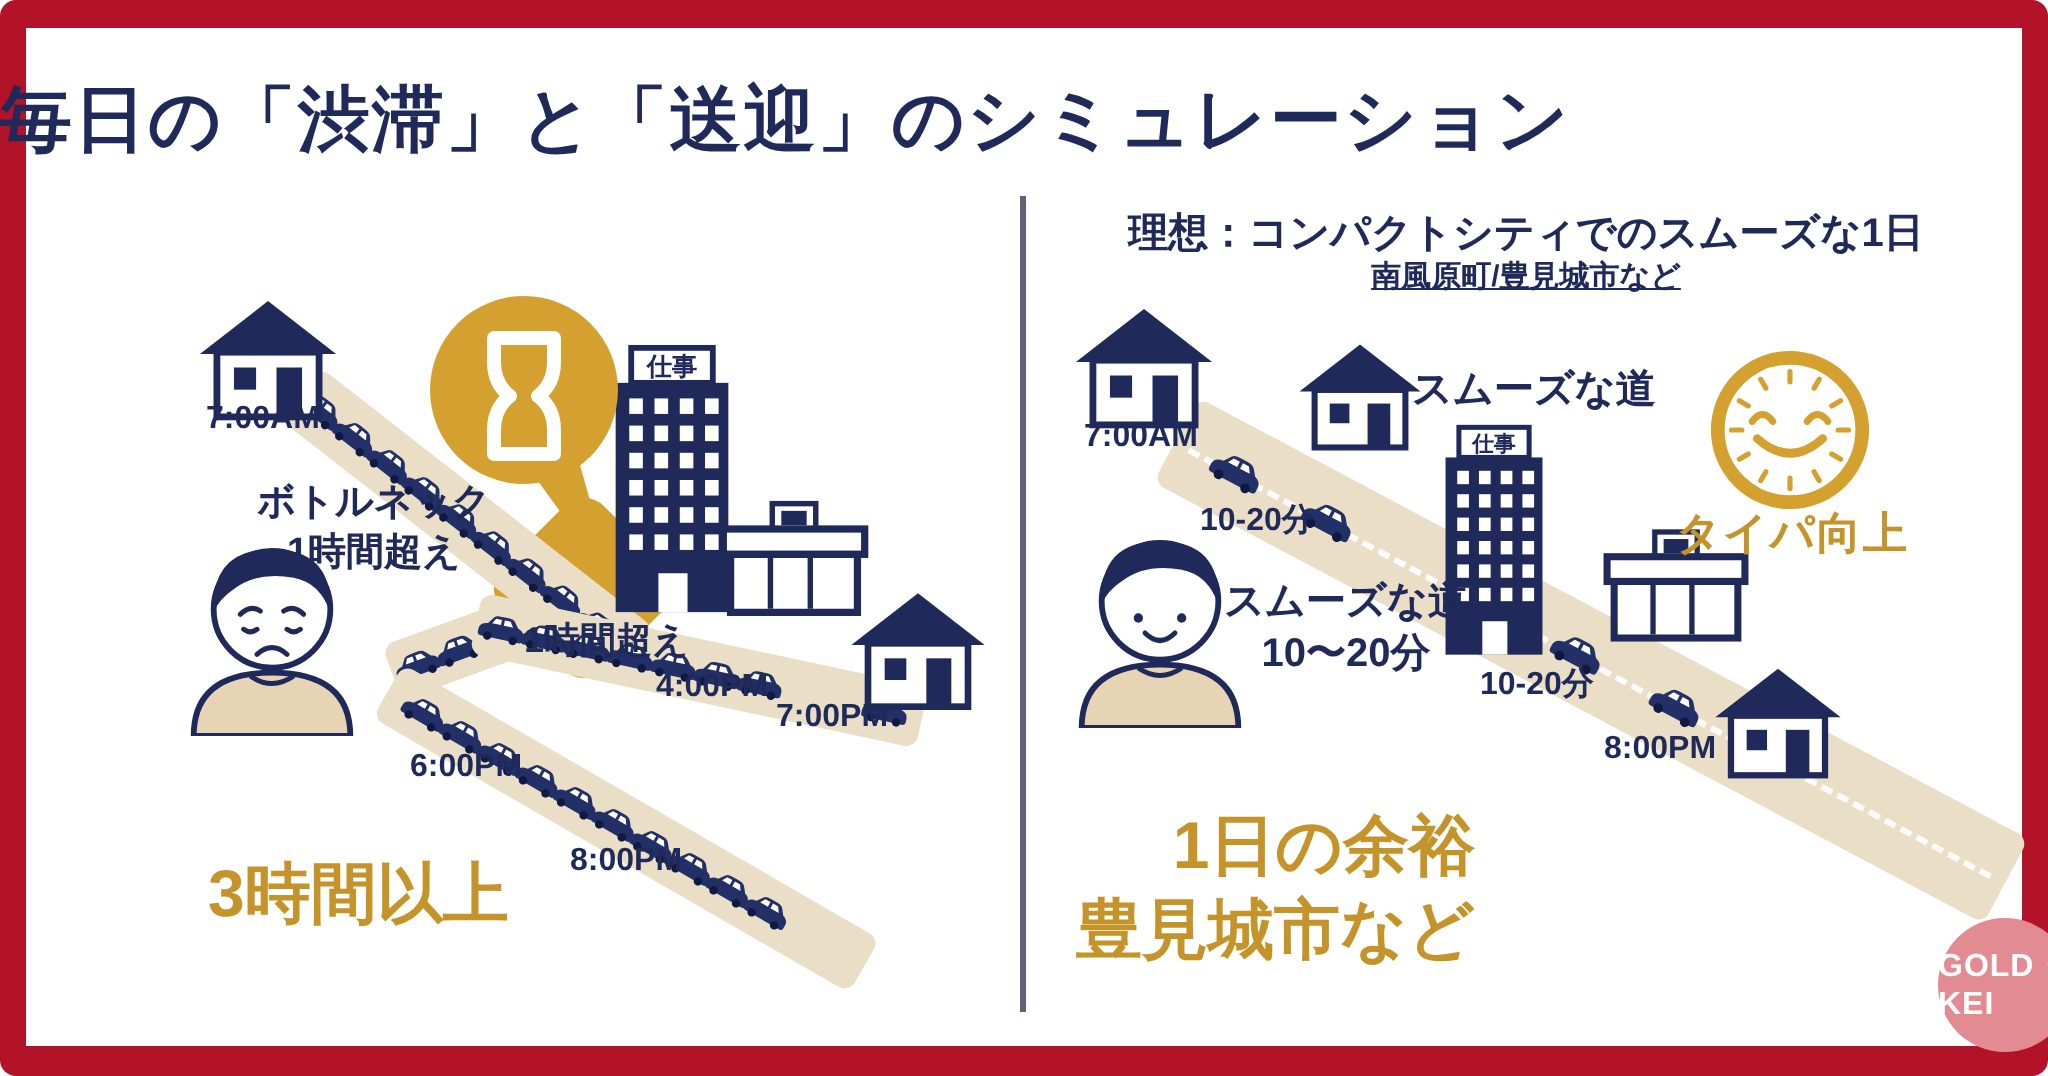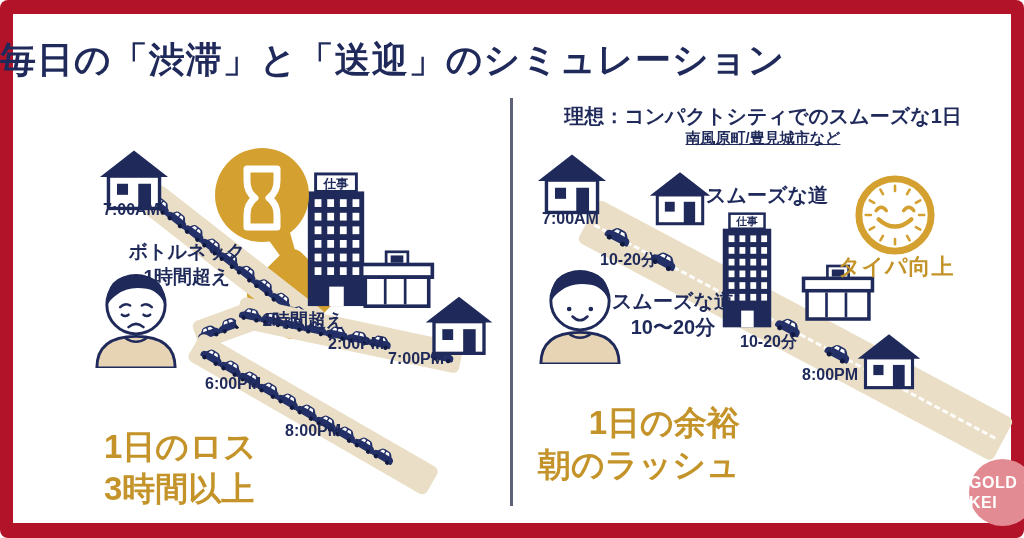--- a/index.html
+++ b/index.html
@@ -389,27 +389,26 @@
         <path d="M42 24 H72 V36 Q72 47 64 53 Q72 59 72 70 V82 H42 V70 Q42 59 50 53 Q42 47 42 36 Z" fill="none" stroke="#fff" stroke-width="7" stroke-linejoin="round"></path>
       </svg>
     </div>
 
     <div class="label label--time" style="left:103px; top:201px;">7:00AM</div>
     <div class="label label--lg" style="left:102px; top:240px; width:170px;">
       <div>ボトルネック</div>
       <div>1時間超え</div>
     </div>
     <div class="label label--md" style="left:262px; top:308px;">1時間超え</div>
-    <div class="label label--time" style="left:328px; top:335px;">2:00PM</div>
+    <div class="label label--time" style="left:328px; top:335px;">4:00PM</div>
     <div class="label label--time" style="left:388px; top:350px;">7:00PM</div>
     <div class="label label--time" style="left:205px; top:375px;text-align:center;">6:00PM</div>
     <div class="label label--time" style="left:285px; top:422px;">8:00PM</div>
 
     <div class="summary" style="left:104px; top:426px;">
-      <div>1日のロス</div>
       <div>3時間以上</div>
     </div>
 
     <div class="panel-heading" style="left:516px; top:103px; width:494px;">理想：コンパクトシティでのスムーズな1日</div>
     <div class="panel-subheading" style="left:516px; top:129px; width:494px;text-decoration:underline;">南風原町/豊見城市など</div>
 
     <div class="road road--smooth" id="r-roadD" style="left:588px; top:196px; width:470px; height:48px; transform:rotate(28deg);">
   <svg class="car" viewBox="0 0 44 26" xmlns="http://www.w3.org/2000/svg" style="left: 4%;">
     <path d="M3 16 Q3 11 10 10 L14 4.5 Q15.5 2.5 19.5 2.5 L26.5 2.5 Q30.5 2.5 32.5 5 L36 9.5 Q41.5 11 41.5 16 L41.5 19 Q41.5 21.5 38.5 21.5 L6 21.5 Q3 21.5 3 19 Z" fill="#233067"></path>
     <path d="M16 5 L13.5 9.5 L21 9.5 L21 5 Z" fill="#fff"></path>
@@ -553,21 +552,21 @@
     <div class="label label--gold" style="left:838px; top:252px;">タイパ向上</div>
     <div class="label label--smooth" style="left:603px; top:288px; width:140px;">
       <div>スムーズな道</div>
       <div>10〜20分</div>
     </div>
     <div class="label label--time" style="left:740px; top:332px;">10-20分</div>
     <div class="label label--time" style="left:802px; top:366px;">8:00PM</div>
 
     <div class="summary" style="left:538px; top:402px;text-align:right;">
       <div>1日の余裕</div>
-      <div>朝のラッシュ</div>
+      <div>豊見城市など</div>
     </div>
 
     <div class="logo">
       <span>GOLD・KEI</span>
     </div>
 
   </div>
 </div>
 
 </body></html>

